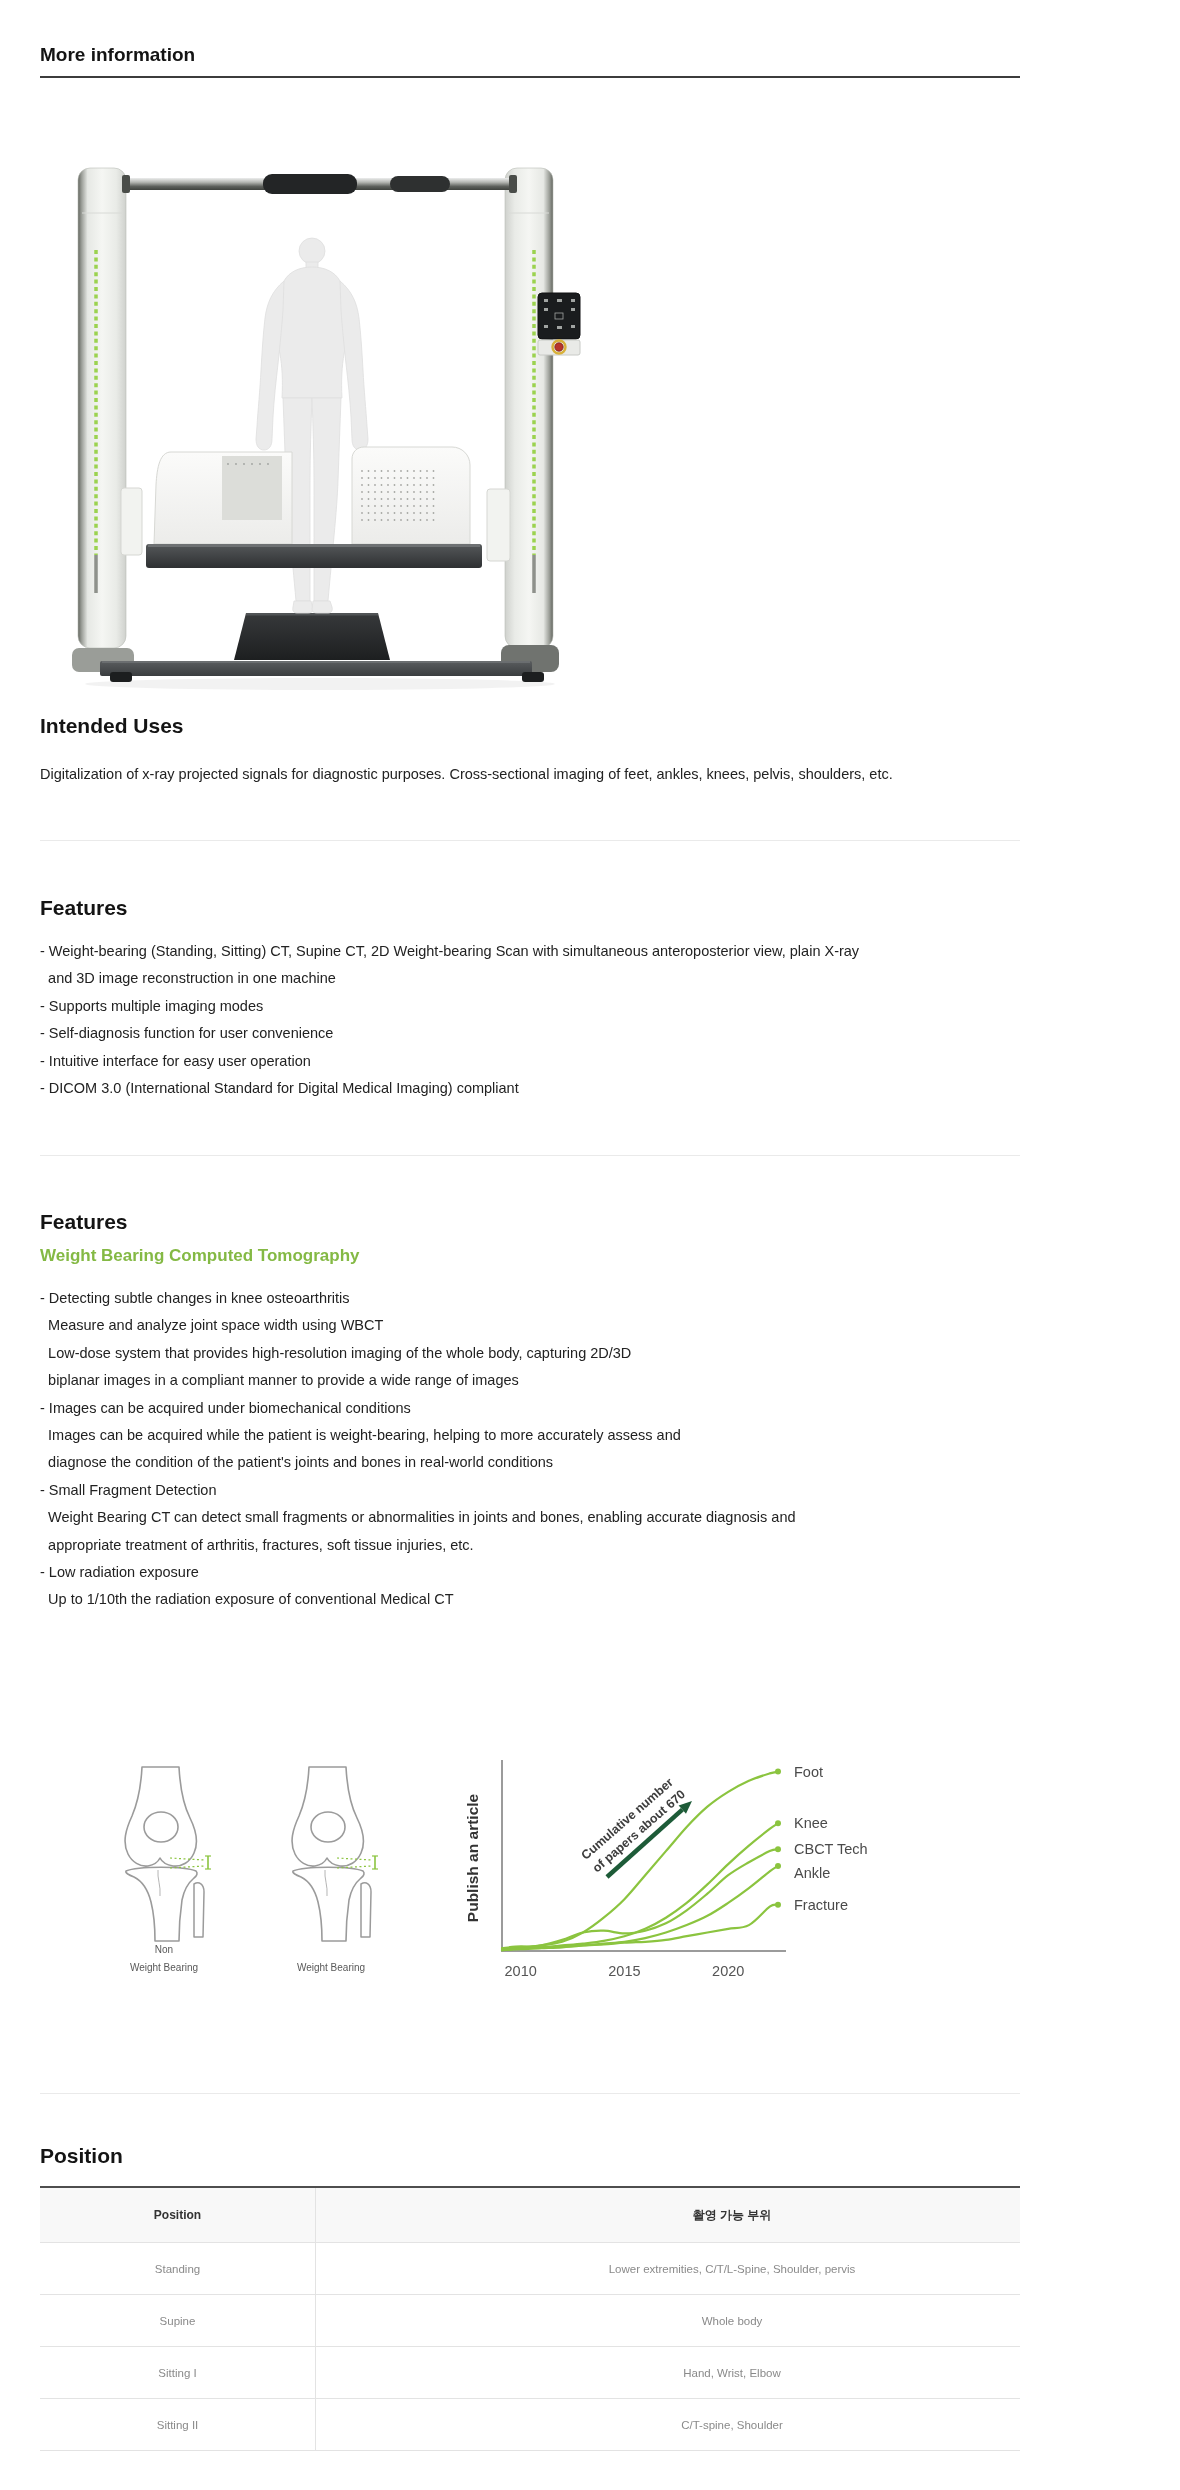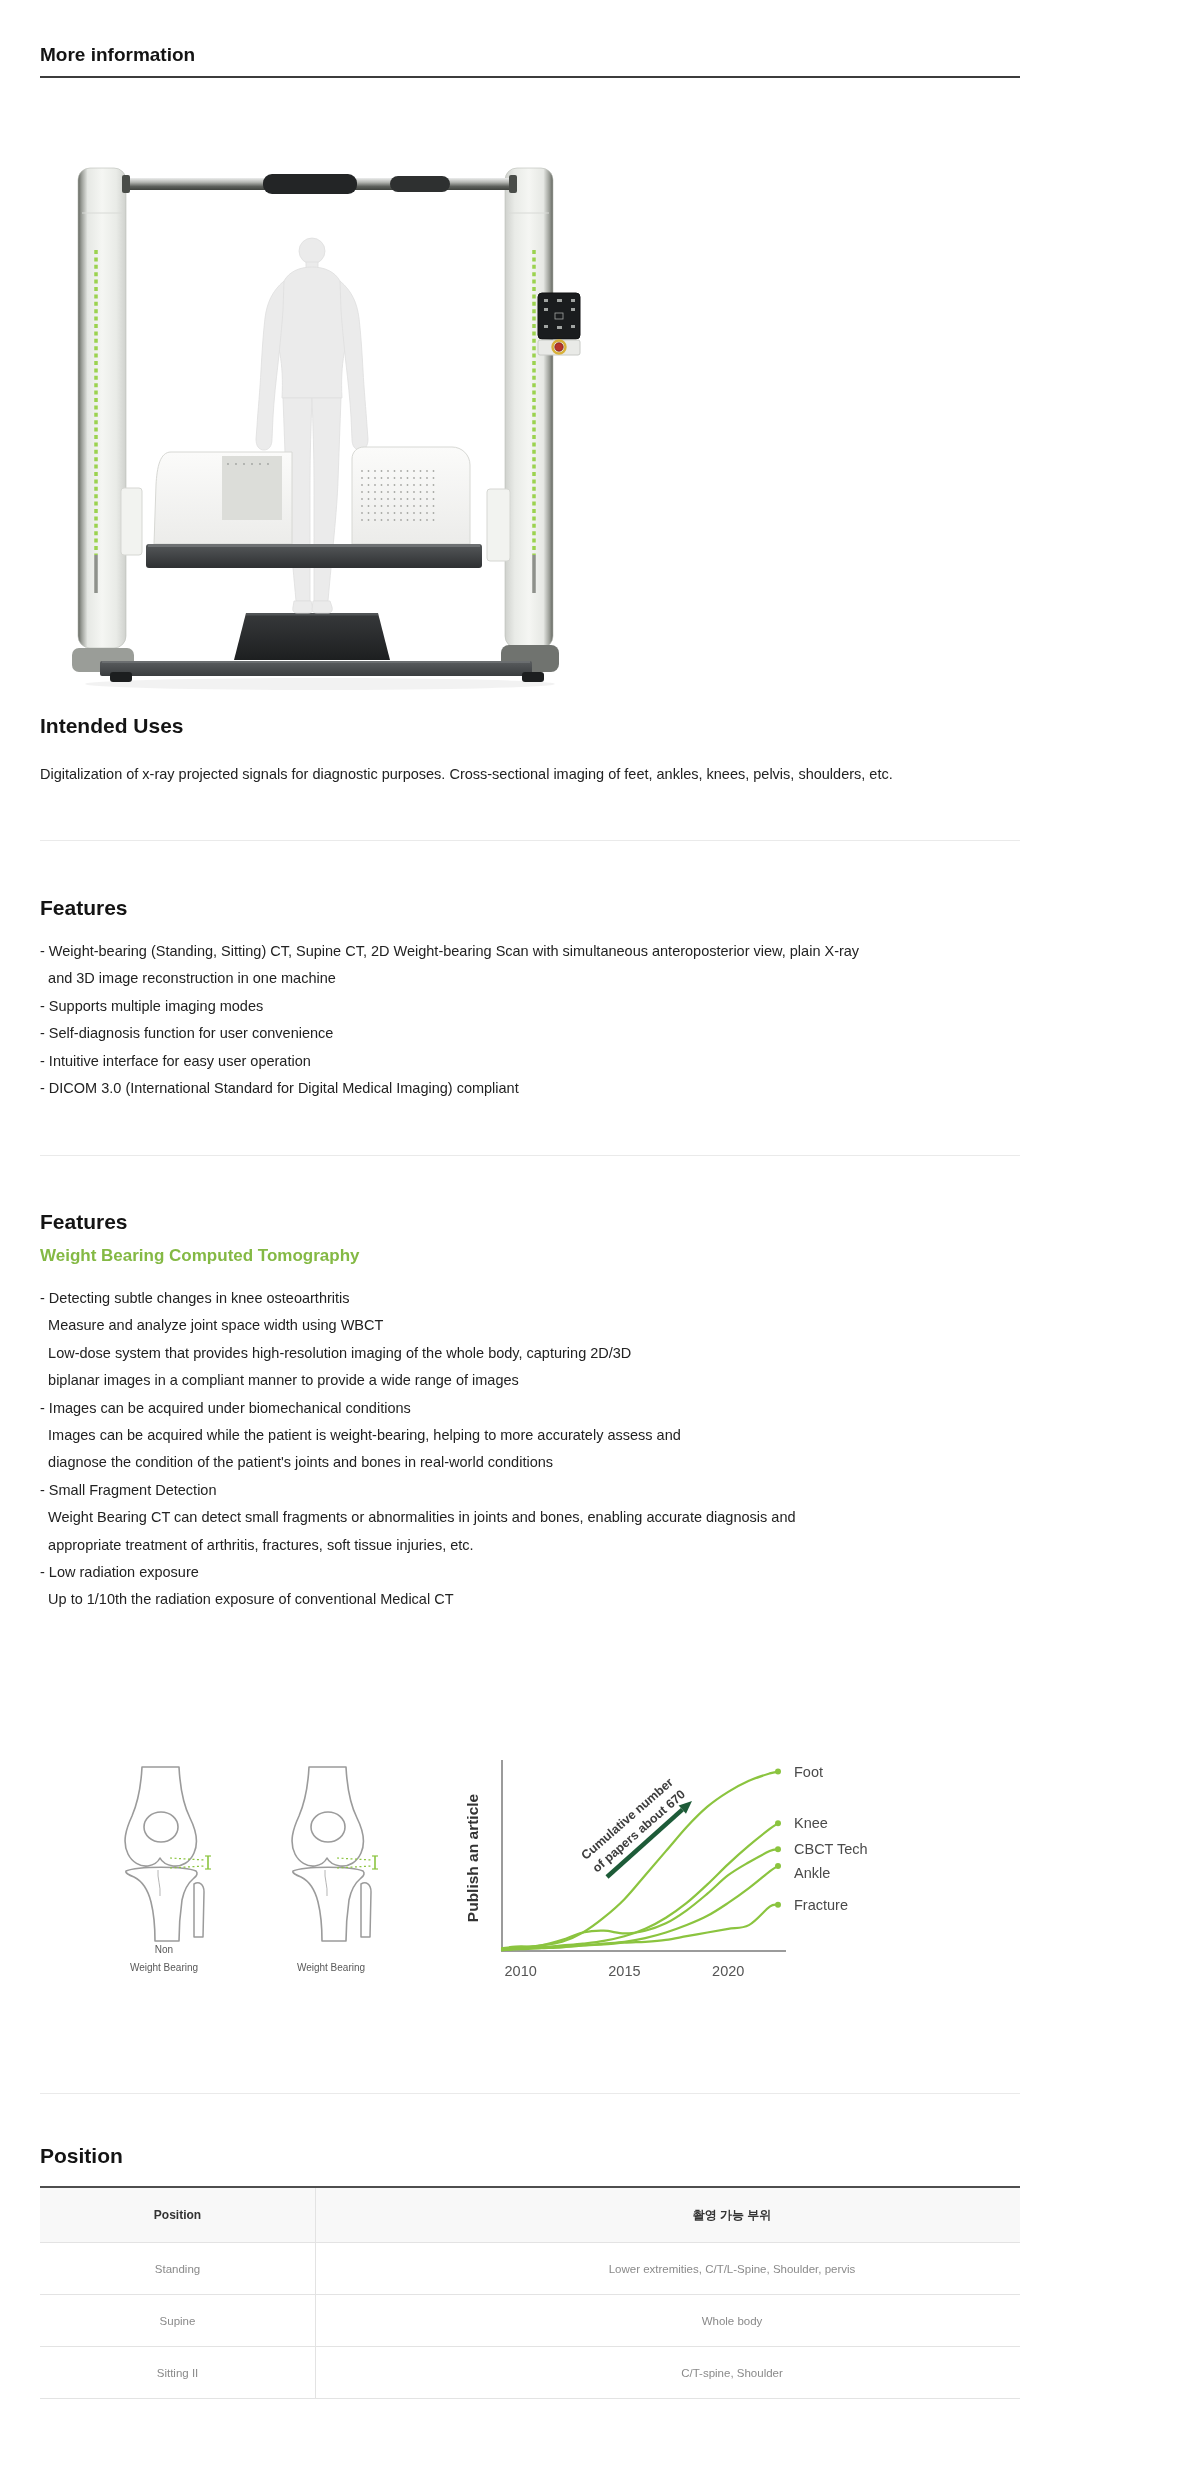--- a/index.html
+++ b/index.html
@@ -374,17 +374,21 @@
     </div>
     <div class="trow">
       <div class="cell1">Standing</div>
       <div class="cell2">Lower extremities, C/T/L-Spine, Shoulder, pervis</div>
     </div>
     <div class="trow">
       <div class="cell1">Supine</div>
       <div class="cell2">Whole body</div>
     </div>
     <div class="trow">
+      <div class="cell1">Sitting I</div>
+      <div class="cell2">Hand, Wrist, Elbow</div>
+    </div>
+    <div class="trow">
       <div class="cell1">Sitting II</div>
       <div class="cell2">C/T-spine, Shoulder</div>
     </div>
   </div>
 </div>
 
 </body></html>

